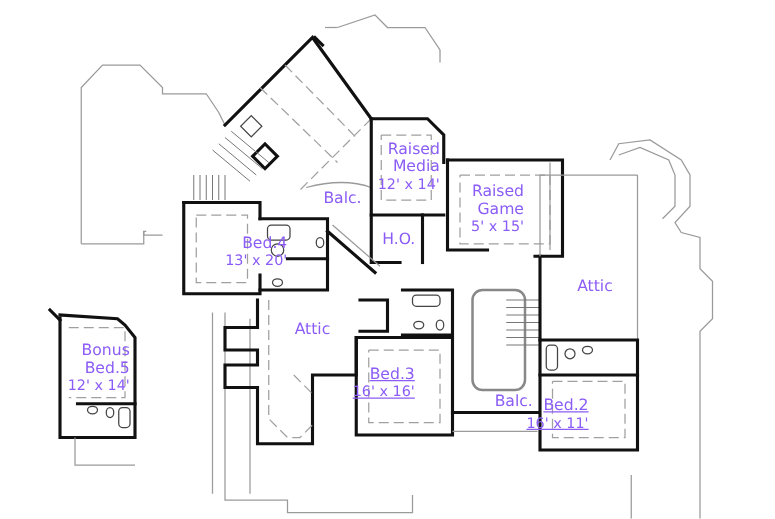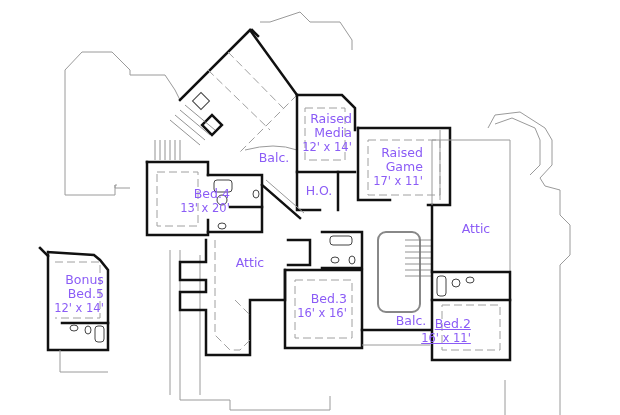--- a/index.html
+++ b/index.html
@@ -152,32 +152,32 @@
 </svg>
 
 <div class="lbl" style="left:327px;top:112px;">
   <div>Raised</div>
   <div>Media</div>
   <div class="dim">12' x 14'</div>
 </div>
 <div class="lbl" style="left:398px;top:146px;">
   <div>Raised</div>
   <div>Game</div>
-  <div class="dim">17' x 11'</div>
+  <div class="dim">5' x 15'</div>
 </div>
 <div class="lbl" style="left:180px;top:187px;margin-left:25px;">
   <div>Bed.4</div>
   <div class="dim">13' x 20'</div>
 </div>
 <div class="lbl" style="left:79px;top:273px;">
   <div>Bonus</div>
   <div>Bed.5</div>
   <div class="dim">12' x 14'</div>
 </div>
-<div class="lbl" style="left:322px;top:292px;">
+<div class="lbl" style="left:307px;top:292px;text-decoration:underline;">
   <div>Bed.3</div>
   <div class="dim">16' x 16'</div>
 </div>
 <div class="lbl" style="left:446px;top:317px;text-decoration:underline;">
   <div>Bed.2</div>
   <div class="dim">16' x 11'</div>
 </div>
 
 <div class="lbl" style="left:274px;top:151px;">Balc.</div>
 <div class="lbl" style="left:411px;top:314px;">Balc.</div>

